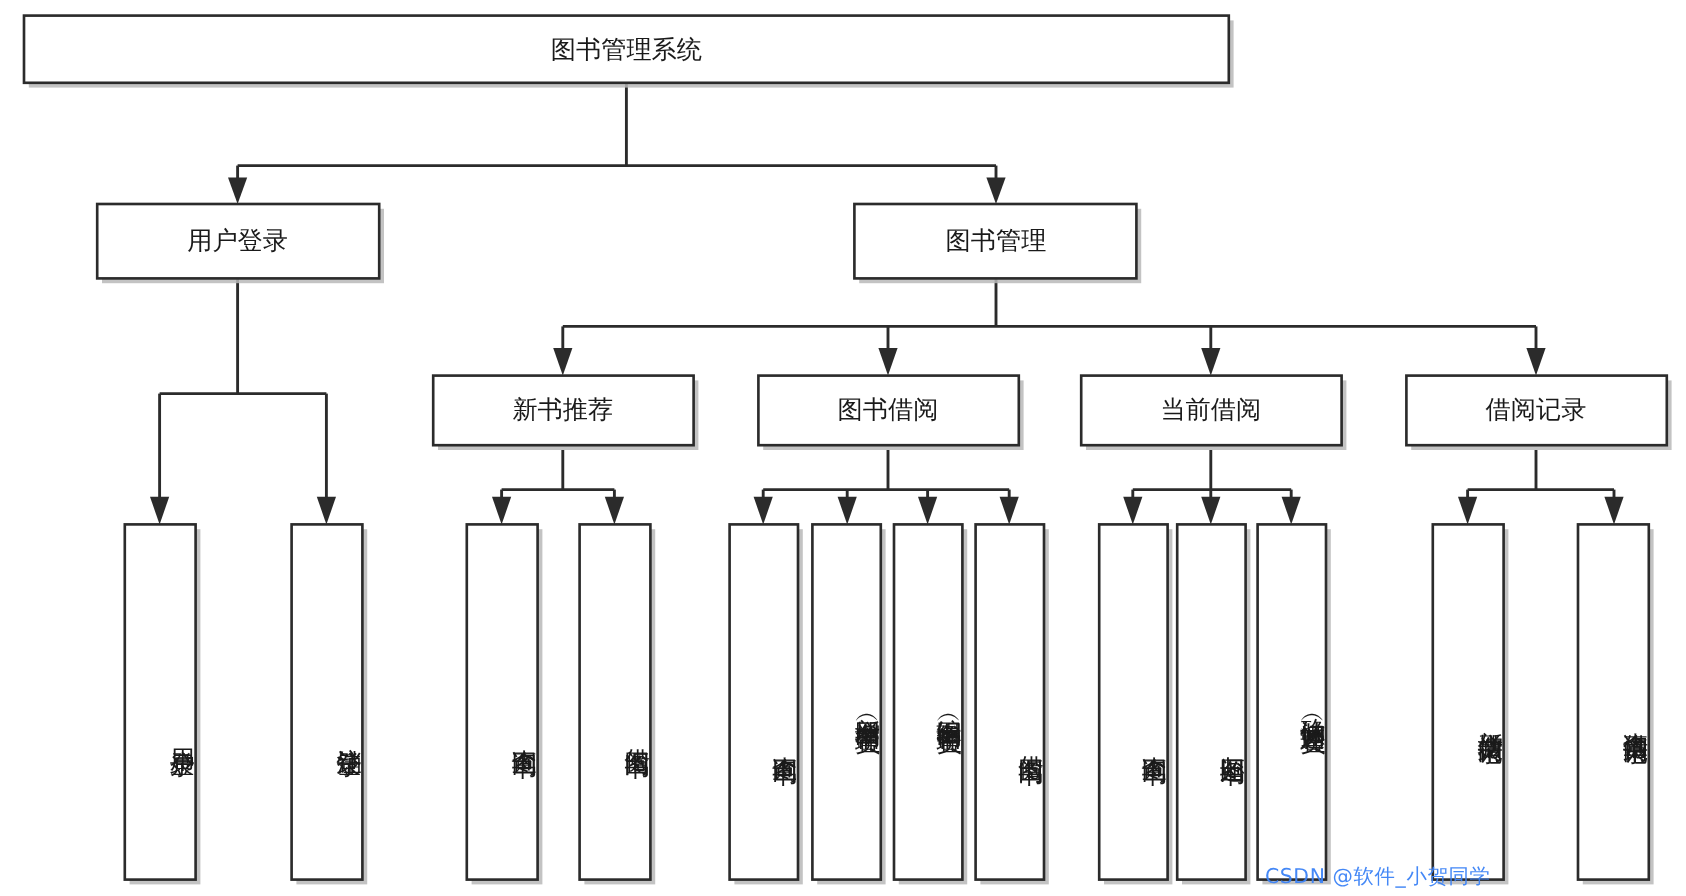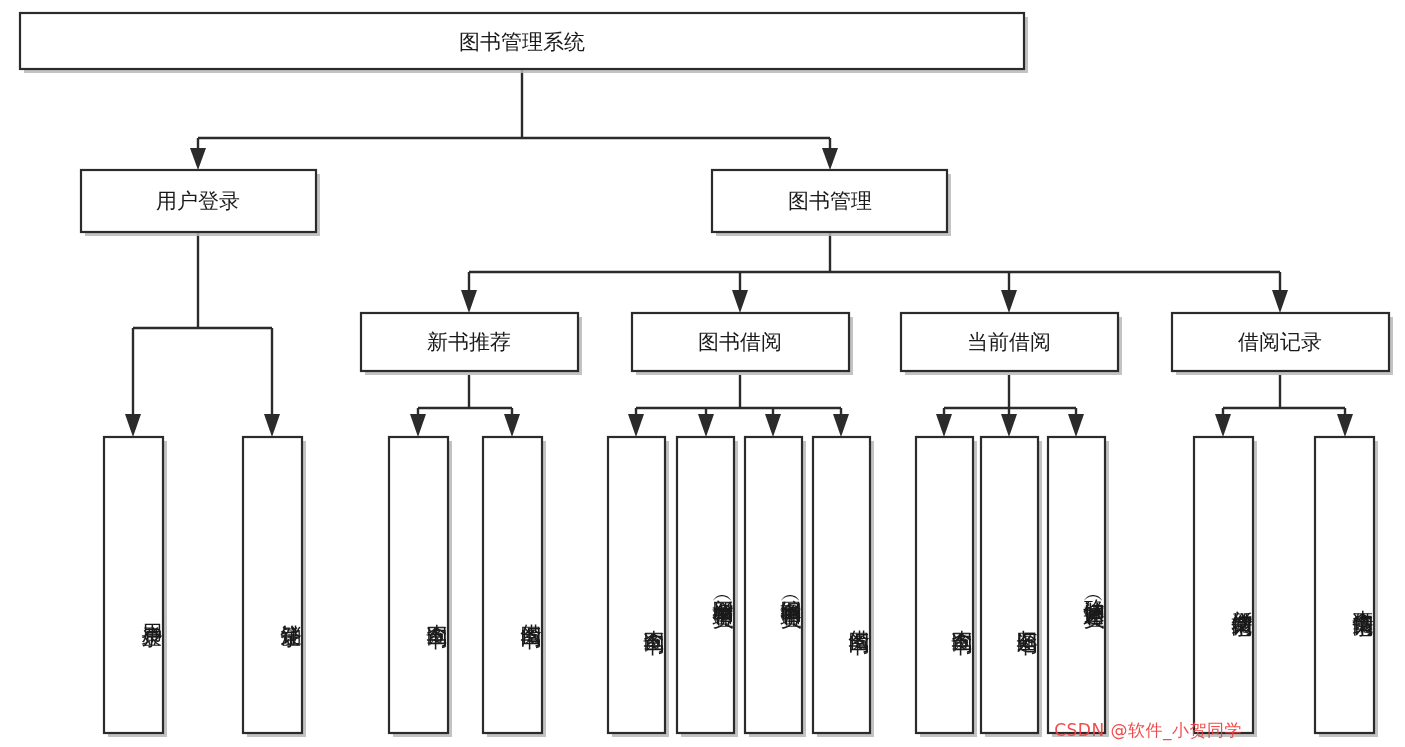--- a/index.html
+++ b/index.html
@@ -68,21 +68,21 @@
     justify-content: center;
     white-space: nowrap;
     pointer-events: none;
   }
   .watermark {
     position: absolute;
     right: 12px;
     bottom: 5px;
     font-family: "DejaVu Sans", "Liberation Sans", sans-serif;
     font-size: 17px;
-    color: #ef4444;
+    color: #3b82f6;
     opacity: 0.95;
     white-space: nowrap;
     letter-spacing: 0.5px;
     margin-top: 36px;
   }
 </style>
 </head>
 <body>
 
 <div id="diagram-root">

